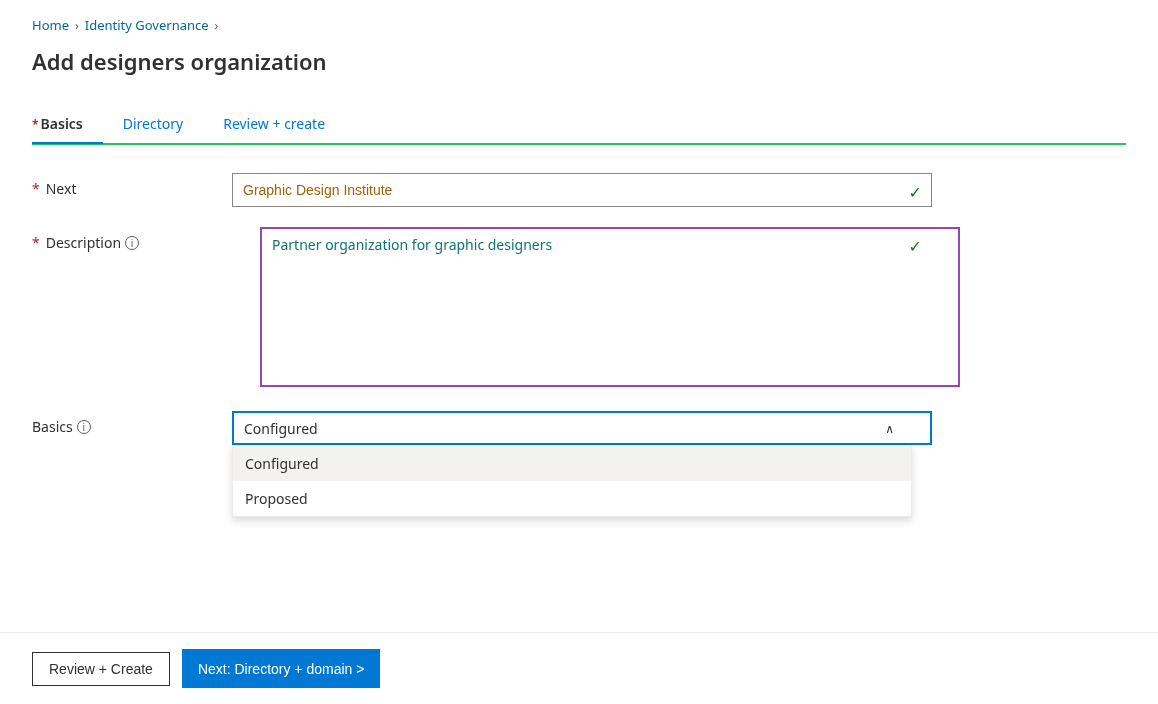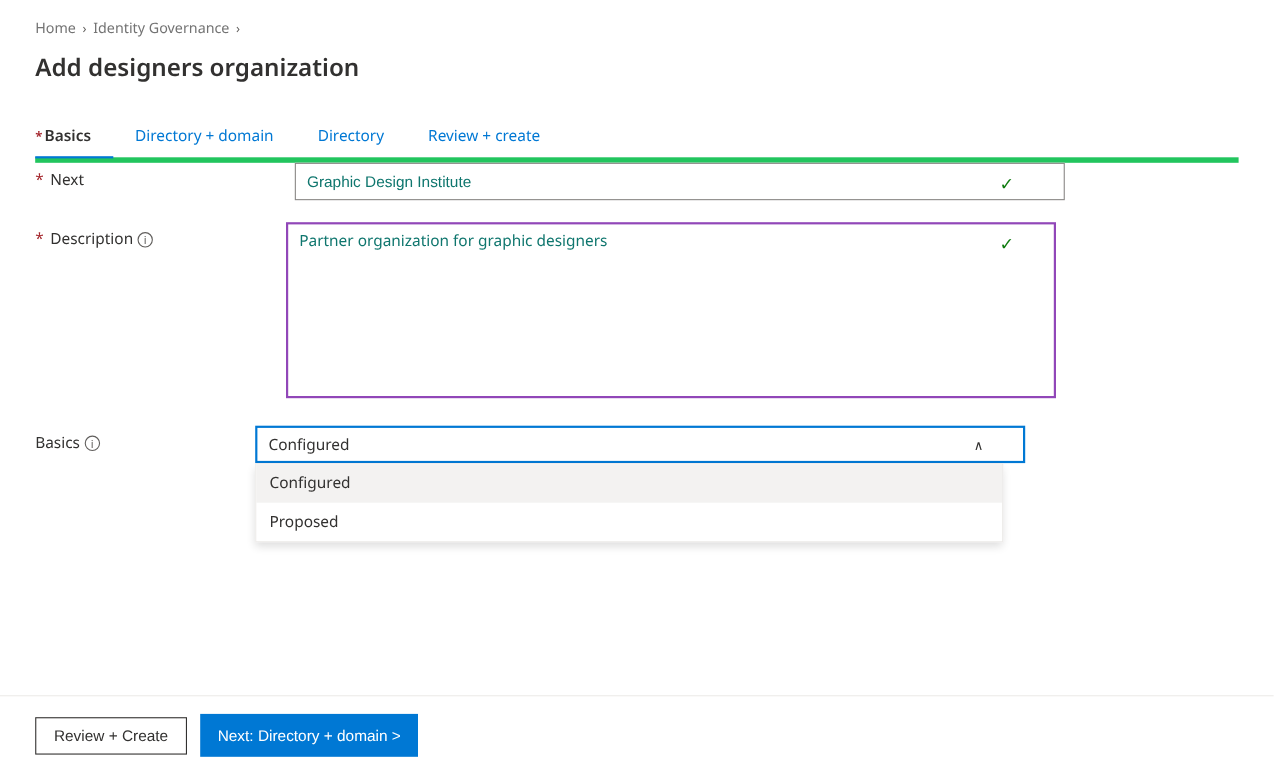--- a/index.html
+++ b/index.html
@@ -17,37 +17,38 @@
       padding: 16px 32px 24px 32px;
     }
     .breadcrumb {
       display: flex;
       align-items: center;
       gap: 6px;
       margin-bottom: 12px;
       font-size: 13px;
     }
     .breadcrumb a {
-      color: #737373;
+      color: #0369a1;
       text-decoration: none;
     }
     .breadcrumb-sep {
       color: #605e5c;
       font-size: 12px;
     }
     .page-title {
       font-size: 22px;
       font-weight: 600;
       color: #323130;
       margin-bottom: 28px;
     }
     .tabs {
       display: flex;
       gap: 0;
-      border-bottom: 5px solid #22c55e;
+      border-bottom: 2px solid #22c55e;
+      margin-bottom: 28px;
     }
     .tab {
       padding: 10px 20px 10px 0;
       font-size: 14px;
       cursor: pointer;
       color: #0078d4;
       position: relative;
       margin-right: 20px;
       white-space: nowrap;
     }
@@ -106,24 +107,23 @@
     }
     .form-control-wrapper {
       flex: 1;
       position: relative;
     }
     .text-input {
       width: 100%;
       padding: 6px 32px 6px 10px;
       border: 1px solid #8a8886;
       font-size: 14px;
-      color: #0f766e;
+      color: #a16207;
       outline: none;
       height: 34px;
-      margin-left: 36px;
     }
     .text-input.has-value {
       border-color: #8a8886;
     }
     .textarea-input {
       width: 100%;
       padding: 6px 32px 20px 10px;
       border: 2px solid #9147b8;
       font-size: 14px;
       color: #0f766e;
@@ -225,23 +225,20 @@
     <span class="breadcrumb-sep">›</span>
     <a href="#">Identity Governance</a>
     <span class="breadcrumb-sep">›</span>
   </div>
 
   <h1 class="page-title">Add designers organization</h1>
 
   <div class="tabs">
     <div class="tab active">
       <span class="required-star">*</span><span>Basics</span>
-    </div>
-    <div class="tab">
-      <span>Directory + domain</span>
     </div>
     <div class="tab">
       <span>Directory</span>
     </div>
     <div class="tab">
       <span>Review + create</span>
     </div>
   </div>
 
   <div class="form-section">

